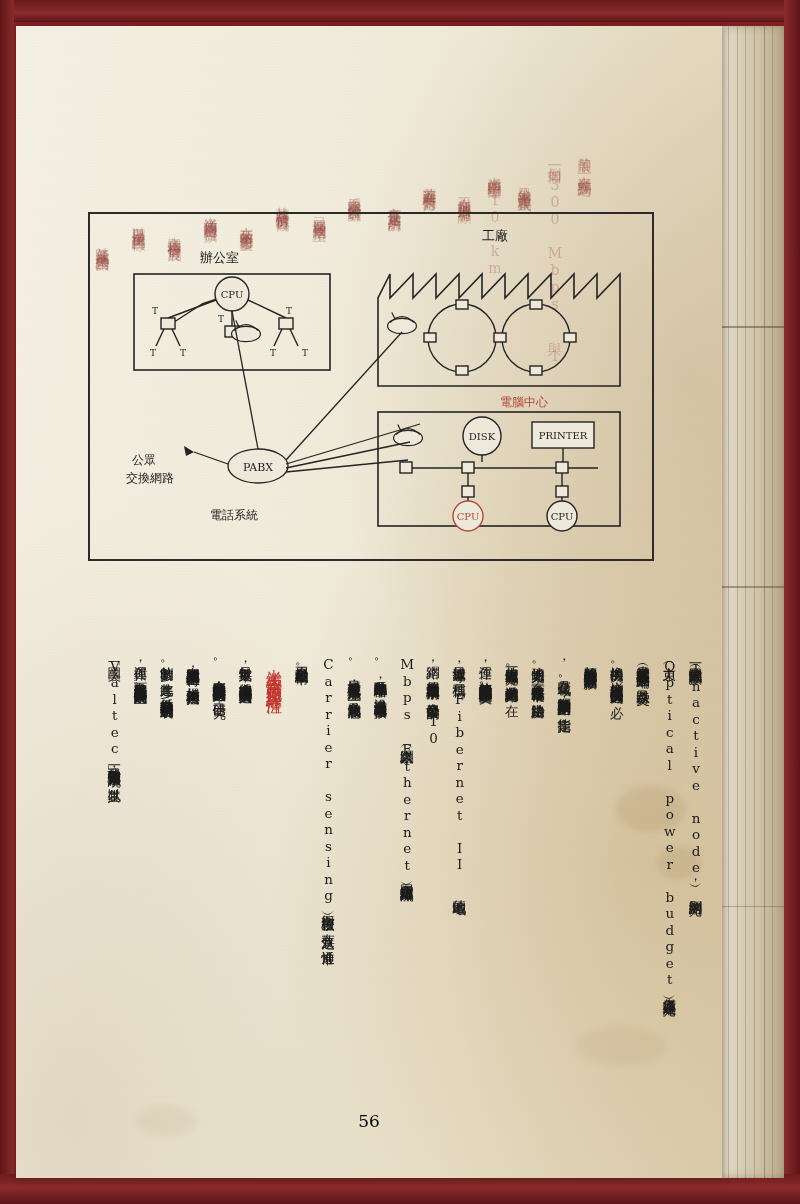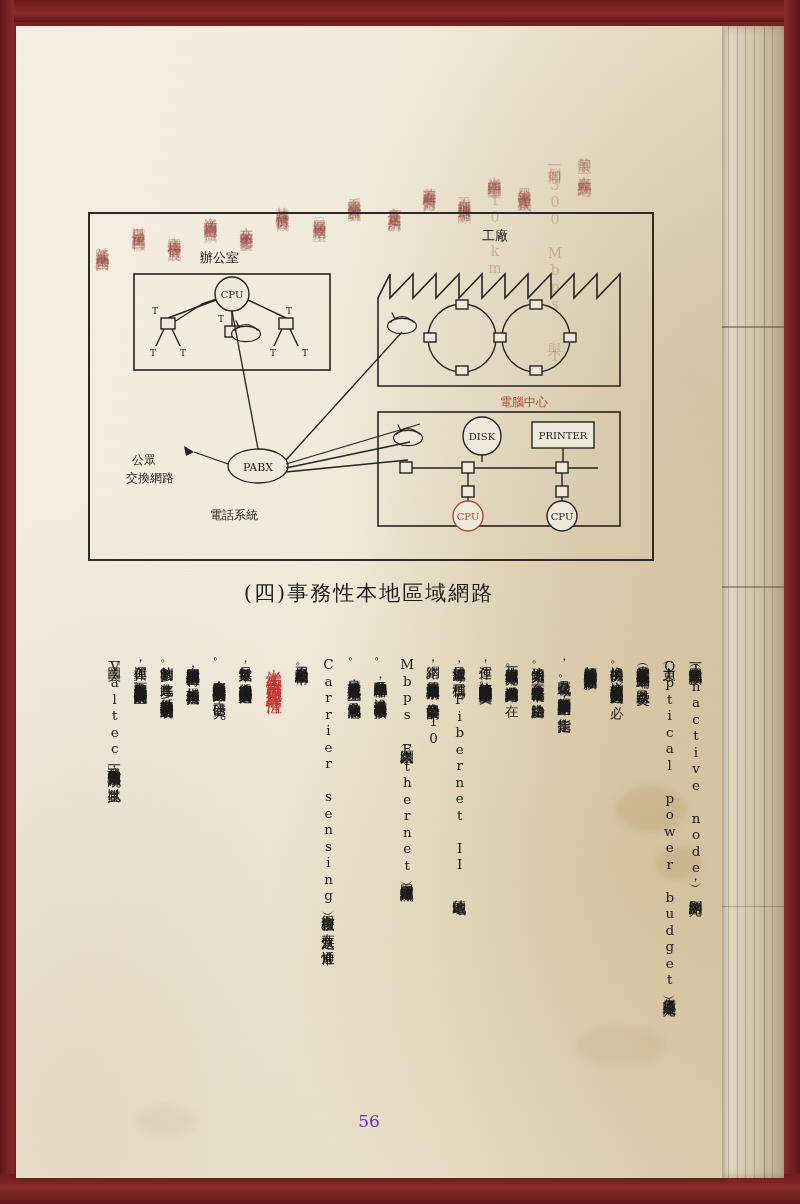--- a/index.html
+++ b/index.html
@@ -78,21 +78,21 @@
     font-size:13.5px;line-height:1.5;color:#1b1b1b;
     height:440px;margin-left:6px;white-space:pre-wrap;
     letter-spacing:.5px;
   }
   .col.short{height:330px;}
   .col.heading{
     color:#c2352f;font-size:16px;letter-spacing:3px;height:330px;
   }
   .folio{
     position:absolute;left:0;top:1085px;width:706px;text-align:center;
-    font-family:"DejaVu Serif",serif;font-size:17px;color:#6d28d9;
+    font-family:"DejaVu Serif",serif;font-size:17px;color:#000000;
   }
   .noise{
     position:absolute;inset:0;opacity:.10;
     background-image:
       repeating-linear-gradient(0deg,rgba(120,100,70,.10) 0px,rgba(120,100,70,.10) 1px,transparent 1px,transparent 3px);
     pointer-events:none;
   }
 </style>
 </head>
 <body>
@@ -256,21 +256,20 @@
         </g>
         <text x="168" y="257" font-family="DejaVu Serif, serif" font-size="11" fill="#1c1c1c" text-anchor="middle">PABX</text>
         <g font-family="DejaVu Serif, serif" font-size="12" fill="#1c1c1c">
           <text x="42" y="250">公眾</text>
           <text x="36" y="268">交換網路</text>
           <text x="120" y="305">電話系統</text>
         </g>
       </svg>
     </div>
 
-    <div class="fig-caption">(四)事務性本地區域網路</div>
 
     <div class="cols">
       <div class="col">中一單式的閒散接點（Inactive node），則網路的光</div>
       <div class="col">力束（Optical power budget）亦僅必須適應二光</div>
       <div class="col">纜長度的衰減（在每邊下接點的一端），以及一旁路交</div>
       <div class="col">換機的損失。增加的光纜與交換機加入損失的分送，必</div>
       <div class="col">須能將裝置的縱列中增加每個額外的閒散接點。</div>
       <div class="col">，是在區域化。對於網路接點數目獨立的網路，能指定</div>
       <div class="col">適切的光力束。至接收方面水準較爲正常，治由於線路</div>
       <div class="col">上的光信號僅出自一光源耳。分送光纜廻轉網路，在</div>

